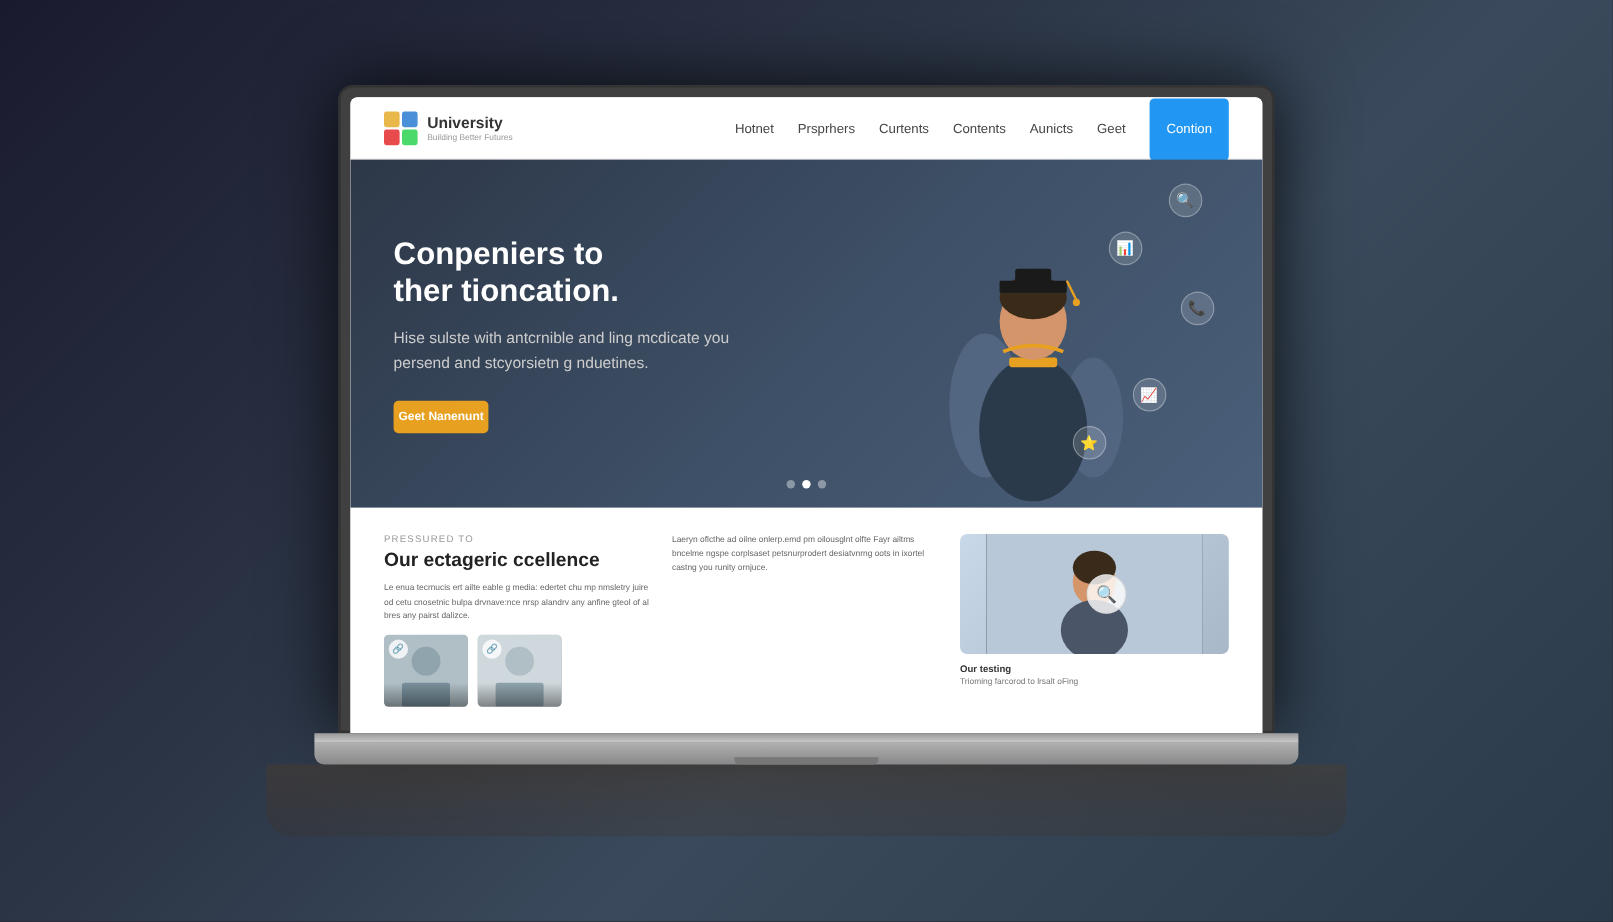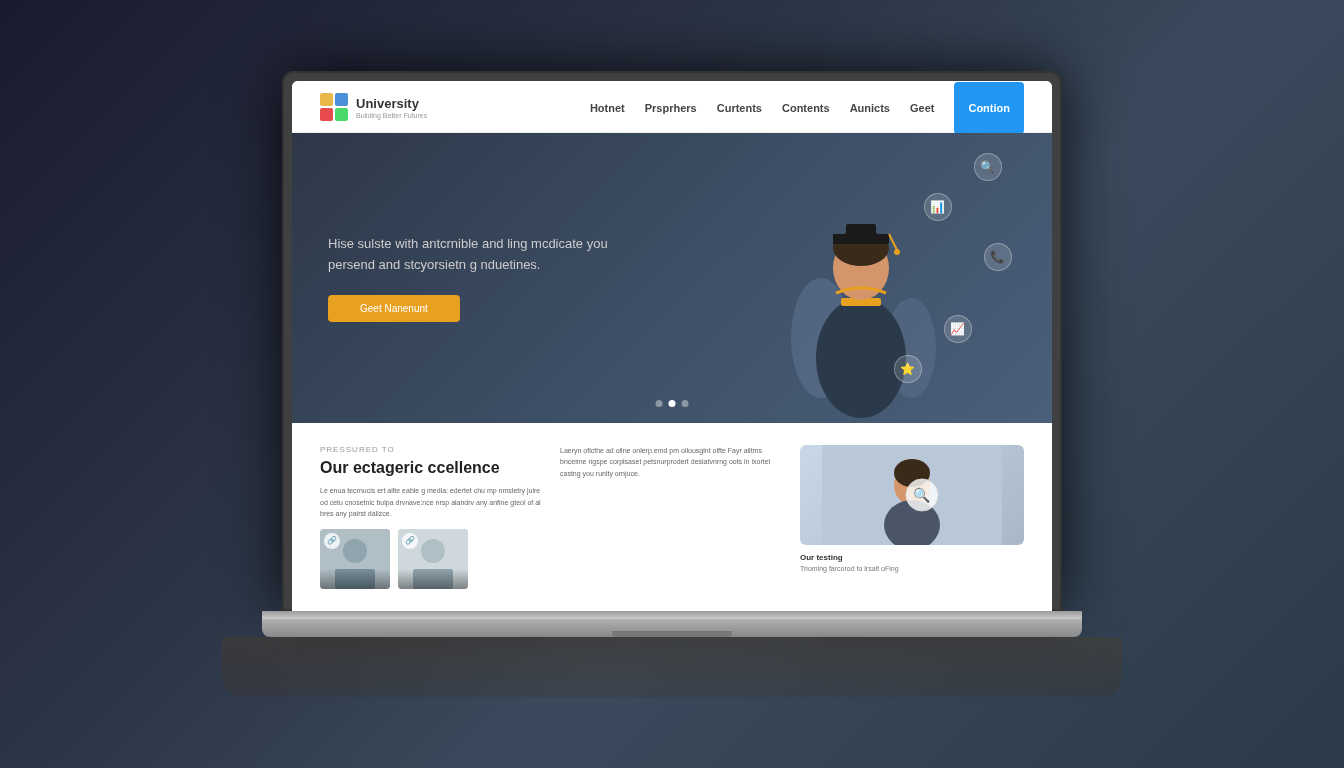--- a/index.html
+++ b/index.html
@@ -103,21 +103,21 @@
       display: flex;
       align-items: center;
       gap: 20px;
       list-style: none;
     }
 
     .nav-links li a {
       font-size: 11px;
       color: #444;
       text-decoration: none;
-      font-weight: 700;
+      font-weight: 400;
     }
 
     .nav-cta {
       background: #2196f3;
       color: #fff !important;
       padding: 20px 14px;
       border-radius: 4px;
       font-size: 11px;
       font-weight: 600;
     }
@@ -152,24 +152,24 @@
       color: #ccc;
       line-height: 1.6;
       margin-bottom: 20px;
       max-width: 280px;
     }
 
     .hero-btn {
       background: #e8a020;
       color: #fff;
       border: none;
-      padding: 8px 32px;
+      padding: 8px 4px;
       border-radius: 4px;
       font-size: 10px;
-      font-weight: 400;
+      font-weight: 700;
       cursor: pointer;
     }
 
     
     .hero-image-area {
       position: absolute;
       right: 20px;
       top: 0;
       bottom: 0;
       width: 45%;
@@ -380,20 +380,24 @@
             <a href="#">Geet</a>
           </li>
           <li>
             <a href="#" class="nav-cta">Contion</a>
           </li>
         </ul>
       </nav>
 
       <section class="hero">
         <div class="hero-content">
+          <h1 class="hero-title">
+            <span>Conpeniers to</span><br>
+            <span>ther tioncation.</span>
+          </h1>
           <p class="hero-subtitle">Hise sulste with antcrnible and ling mcdicate you persend and stcyorsietn g nduetines.</p>
           <button class="hero-btn">Geet Nanenunt</button>
         </div>
 
         <div class="hero-image-area">
 
           <svg width="200" height="280" viewBox="0 0 200 280">
 
             <ellipse cx="60" cy="200" rx="30" ry="60" fill="rgba(100,120,150,0.5)"></ellipse>
             <ellipse cx="150" cy="210" rx="25" ry="50" fill="rgba(100,120,150,0.4)"></ellipse>

